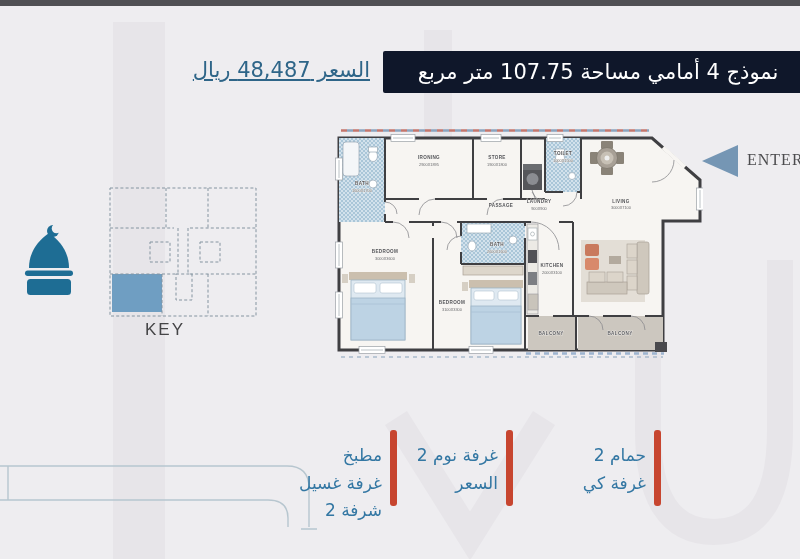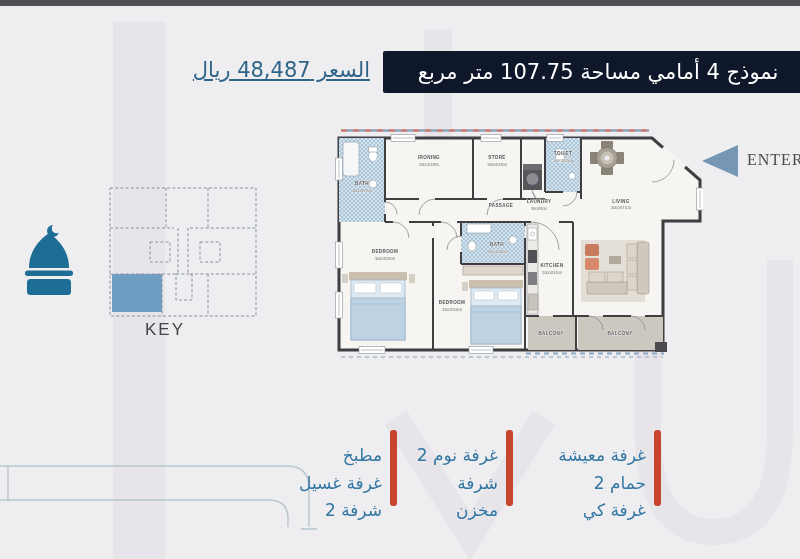--- a/index.html
+++ b/index.html
@@ -251,31 +251,29 @@
     <circle cx="33" cy="10" r="6" fill="#1e6d94"></circle>
     <circle cx="36.5" cy="7.5" r="4.8" fill="#eeedf0"></circle>
     <path d="M29,12 C16,21 9,33 9,47 H49 C49,33 42,21 29,12 Z" fill="#1e6d94"></path>
     <rect x="5" y="49.5" width="48" height="5.5" rx="2.7" fill="#1e6d94"></rect>
     <rect x="7" y="58" width="44" height="16" rx="3.5" fill="#1e6d94"></rect>
   </svg>
 
   <div class="feat-col col-right">
     <span class="feat-bar"></span>
     <div class="feat-lines">
-      <div class="feat-line">غرفة معيشة</div>
       <div class="feat-line">2 حمام</div>
       <div class="feat-line">غرفة كي</div>
     </div>
   </div>
   <div class="feat-col col-middle">
     <span class="feat-bar"></span>
     <div class="feat-lines">
       <div class="feat-line">2 غرفة نوم</div>
-      <div class="feat-line">شرفة</div>
-      <div class="feat-line">مخزن</div>
+      <div class="feat-line">السعر</div>
     </div>
   </div>
   <div class="feat-col col-left">
     <span class="feat-bar"></span>
     <div class="feat-lines">
       <div class="feat-line">مطبخ</div>
       <div class="feat-line">غرفة غسيل</div>
       <div class="feat-line">2 شرفة</div>
     </div>
   </div>

